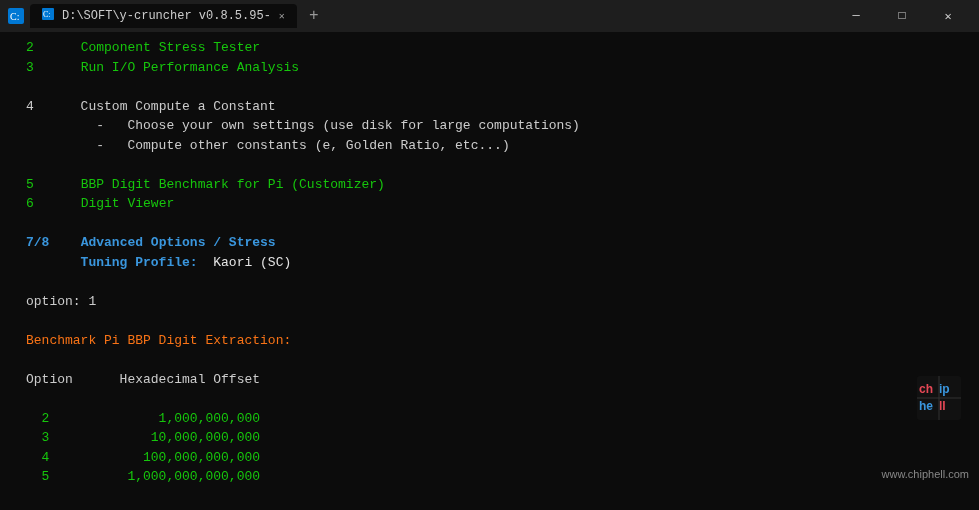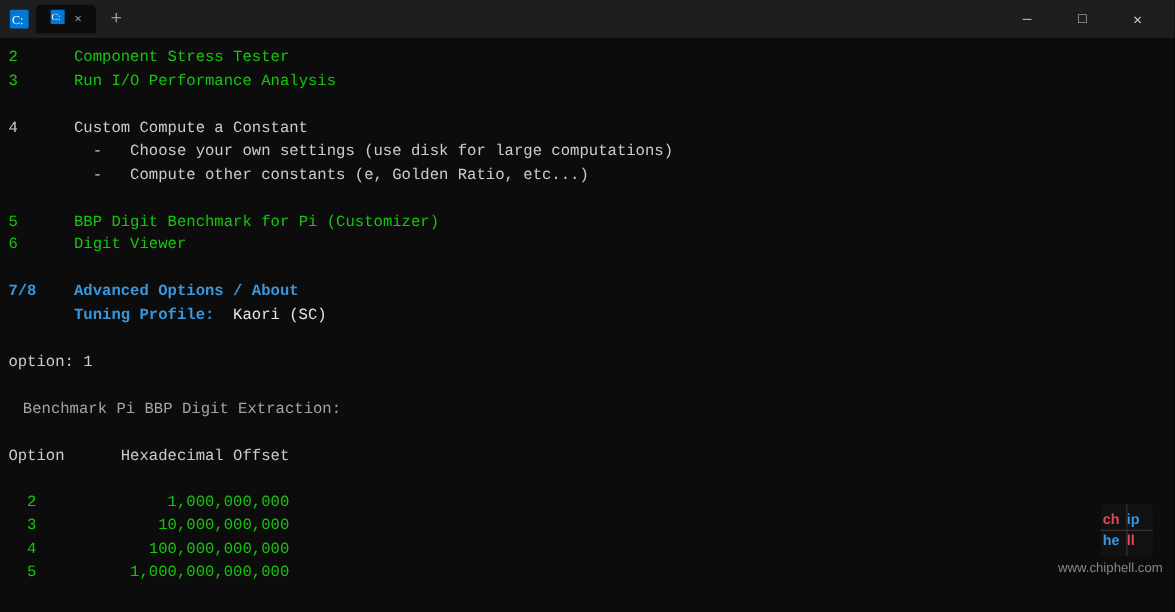--- a/index.html
+++ b/index.html
@@ -77,21 +77,21 @@
       align-items: center;
       justify-content: center;
       cursor: pointer;
       color: #ccc;
       font-size: 12px;
     }
 
     .terminal {
       background: #0c0c0c;
       color: #cccccc;
-      padding: 6px 7px;
+      padding: 6px 26px;
       height: calc(510px - 32px);
       overflow: hidden;
       position: relative;
     }
 
     .line {
       line-height: 1.5;
       white-space: pre;
     }
     .bright-green { color: #16c60c; }
@@ -112,40 +112,42 @@
       display: flex;
       align-items: center;
       gap: 2px;
       margin-left: 28px;
     }
 
     .chip-text {
       color: #888;
       font-size: 11px;
       font-family: Arial, sans-serif;
+      margin-top: 44px;
     }
   </style>
 </head>
 <body>
 
 <div class="title-bar">
   <div class="title-bar-left">
     <div class="window-icon">
       <svg width="16" height="16" viewBox="0 0 16 16">
         <rect width="16" height="16" fill="#0078d4" rx="2"></rect>
         <text x="2" y="12" fill="white" font-size="10" font-family="Consolas">C:</text>
       </svg>
     </div>
     <div class="tab">
       <span>
         <svg width="12" height="12" viewBox="0 0 12 12">
           <rect width="12" height="12" fill="#0078d4" rx="1"></rect>
           <text x="1" y="9" fill="white" font-size="8" font-family="Consolas">C:</text>
         </svg>
       </span>
+      <span>D:\SOFT\y-cruncher v0.8.5.95-</span>
       <span class="tab-close">✕</span>
     </div>
     <span class="tab-new">+</span>
   </div>
   <div class="title-bar-controls">
     <div class="title-btn">—</div>
     <div class="title-btn">□</div>
     <div class="title-btn close">✕</div>
   </div>
 </div>
@@ -154,26 +156,26 @@
   <div class="line"><span class="bright-green">2</span><span class="white">      </span><span class="bright-green">Component Stress Tester</span></div>
   <div class="line"><span class="bright-green">3</span><span class="white">      </span><span class="bright-green">Run I/O Performance Analysis</span></div>
   <div class="line">&nbsp;</div>
   <div class="line"><span class="white">4</span><span class="white">      Custom Compute a Constant</span></div>
   <div class="line"><span class="white">         -   Choose your own settings (use disk for large computations)</span></div>
   <div class="line"><span class="white">         -   Compute other constants (e, Golden Ratio, etc...)</span></div>
   <div class="line">&nbsp;</div>
   <div class="line"><span class="bright-green">5</span><span class="white">      </span><span class="bright-green">BBP Digit Benchmark for Pi (Customizer)</span></div>
   <div class="line"><span class="bright-green">6</span><span class="white">      </span><span class="bright-green">Digit Viewer</span></div>
   <div class="line">&nbsp;</div>
-  <div class="line"><span class="cyan">7/8</span><span class="white">    </span><span class="cyan">Advanced Options / About</span></div>
+  <div class="line"><span class="cyan">7/8</span><span class="white">    </span><span class="cyan">Advanced Options / Stress</span></div>
   <div class="line"><span class="cyan">       Tuning Profile:  </span><span style="color:#e5e5e5;">Kaori (SC)</span></div>
   <div class="line">&nbsp;</div>
   <div class="line"><span class="white">option: </span><span class="white">1</span></div>
   <div class="line">&nbsp;</div>
-  <div class="line"><span style="color:#a3a3a3;margin-left:12px;">Benchmark Pi BBP Digit Extraction:</span></div>
+  <div class="line"><span style="color:#f97316;">Benchmark Pi BBP Digit Extraction:</span></div>
   <div class="line">&nbsp;</div>
   <div class="line"><span class="white">Option      Hexadecimal Offset</span></div>
   <div class="line">&nbsp;</div>
   <div class="line"><span class="bright-green">  2              1,000,000,000</span></div>
   <div class="line"><span class="bright-green">  3             10,000,000,000</span></div>
   <div class="line"><span class="bright-green">  4            100,000,000,000</span></div>
   <div class="line"><span class="bright-green">  5          1,000,000,000,000</span></div>
 
   <div class="watermark">
     <div class="chip-logo">

